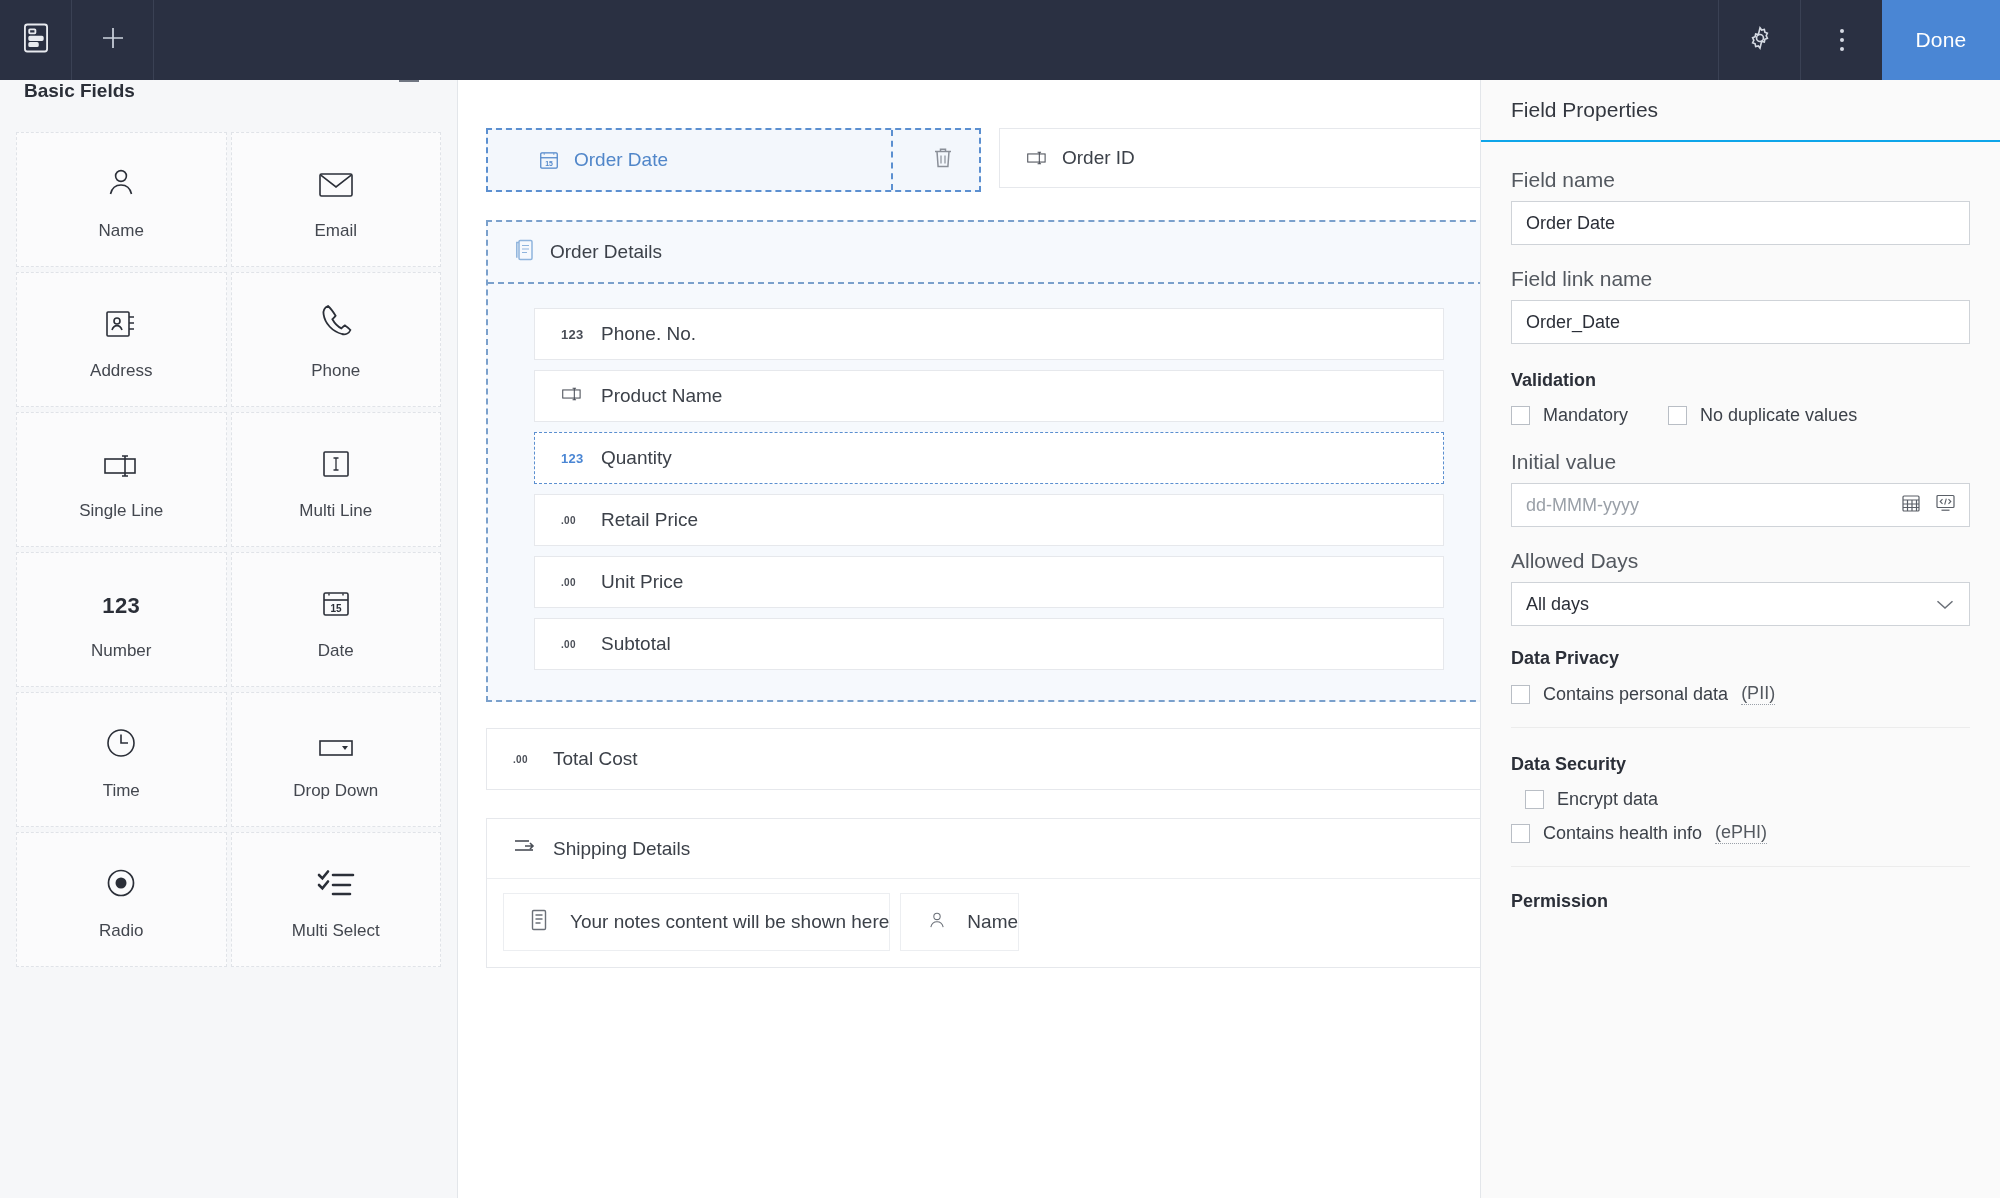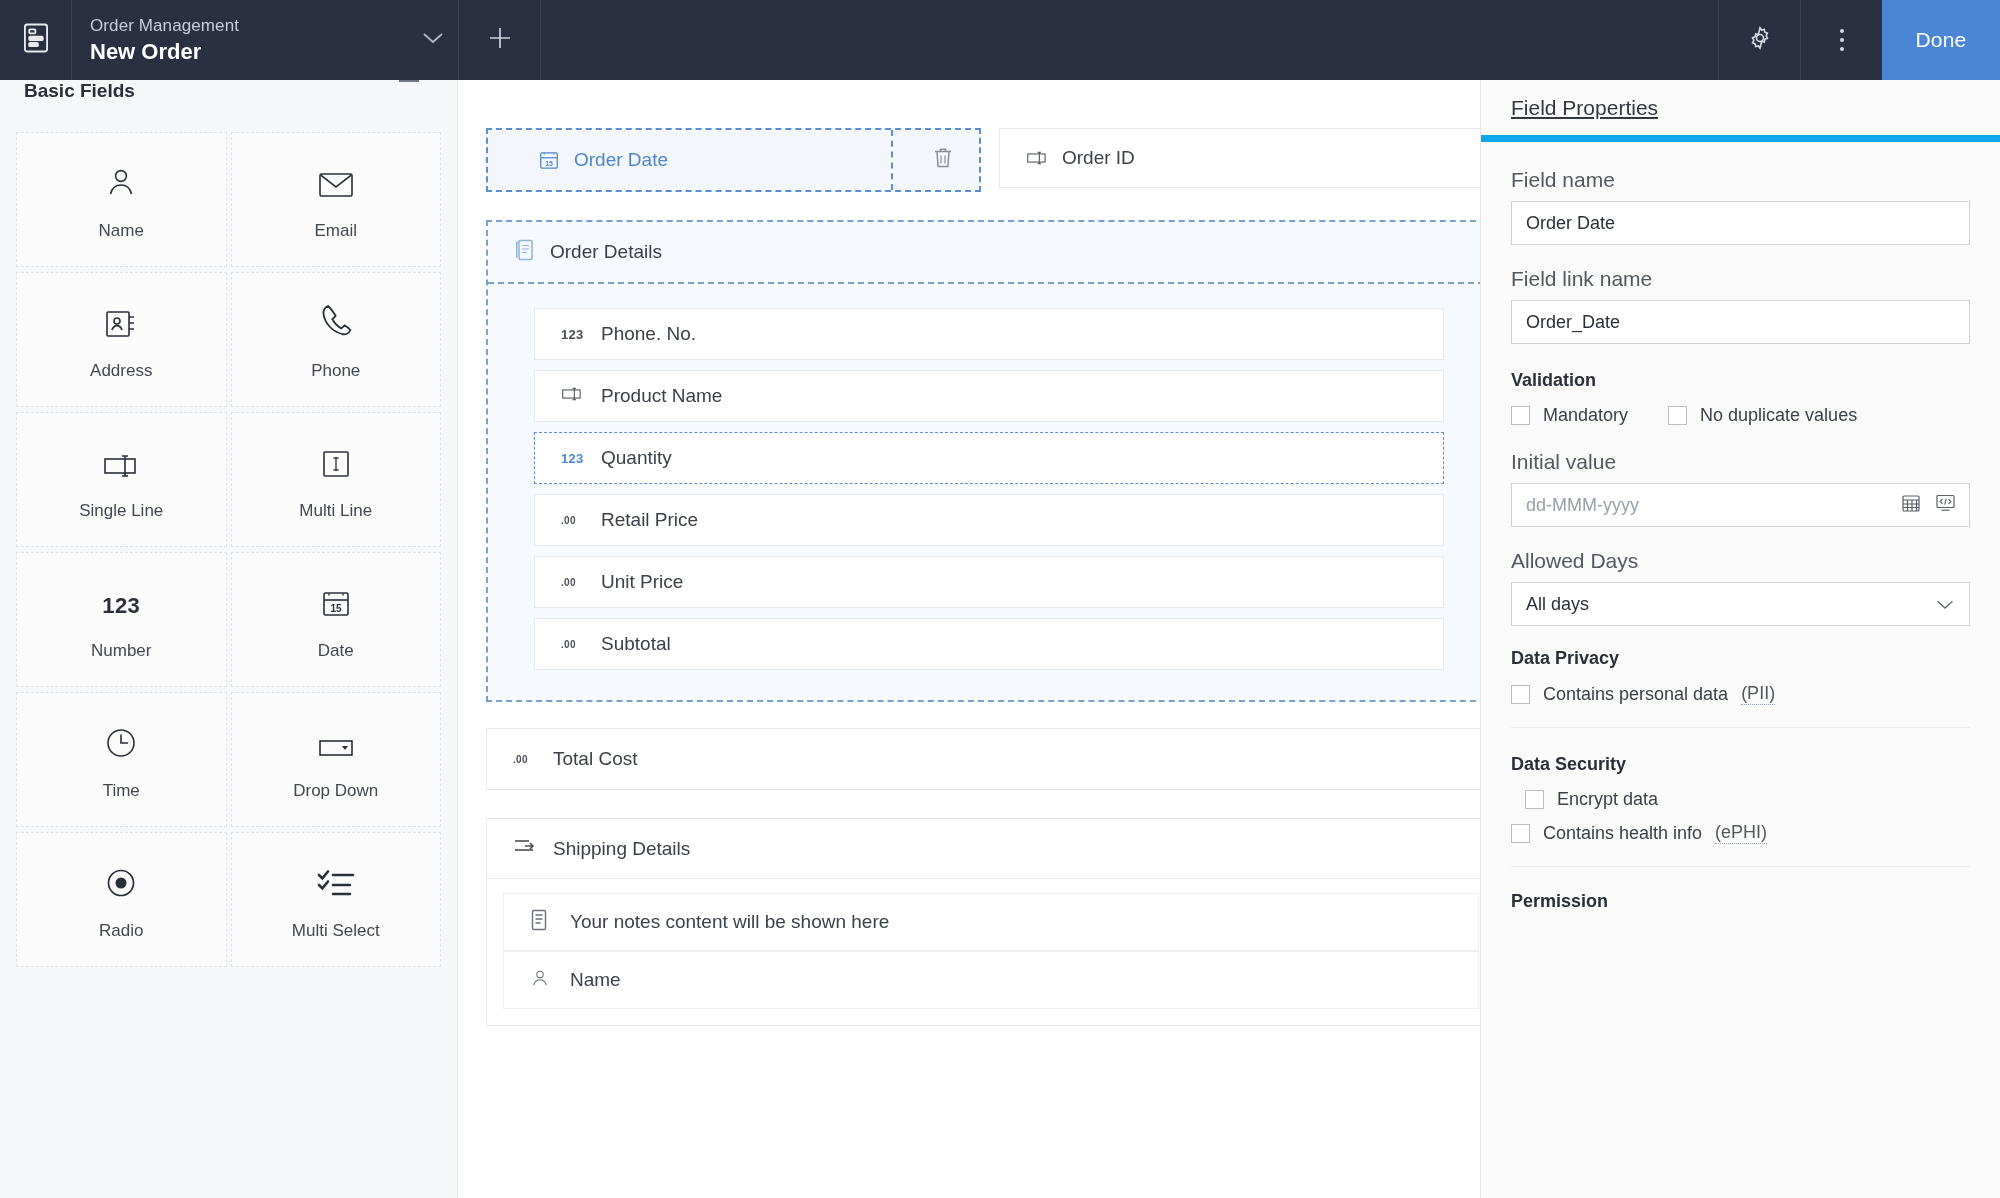--- a/index.html
+++ b/index.html
@@ -129,35 +129,35 @@
     height: 62px; display:flex; align-items:center; padding-left: 26px; gap: 16px;
     font-size: 19px; color: #3c4149;
   }
   .section {
     margin-top: 28px; border: 1px solid #e6e8ec; background: #fff;
   }
   .section-head {
     height: 60px; display:flex; align-items:center; gap: 16px; padding-left: 26px;
     font-size: 19px; color: #3c4149; border-bottom: 1px solid #eceef1;
   }
-  .section-body { padding: 14px 16px 16px 16px; display:flex; flex-direction:column; }
+  .section-body { padding: 14px 16px 16px 16px; display:flex; flex-direction:row; gap: 10px; }
   .sec-fld {
     border: 1px solid #eceef1; background:#fff; height: 58px;
     display:flex; align-items:center; padding-left: 26px; gap: 16px;
     font-size: 19px; color: #3c4149;
   }
 
   
   .props {
     width: 520px; flex: 0 0 520px; background: #fafafa;
     border-left: 1px solid #e3e6ea; overflow: hidden; position: relative;
   }
   .props-head {
     height: 62px; display:flex; align-items:center; padding: 15px 30px;
-    font-size: 21px; color: #33373f; border-bottom: 7px solid #0ea5e9; text-decoration: underline;
+    font-size: 21px; color: #33373f; border-bottom: 2px solid #0ea5e9;
   }
   .props-body { padding: 26px 30px 0 30px; }
   .lbl { font-size: 21px; color: #53585f; margin-bottom: 9px; }
   .txtin {
     width: 100%; height: 44px; border: 1px solid #cfd3d8; background:#fff;
     padding: 0 14px; font-size: 18px; color: #2b2f38;
     font-family: "Liberation Sans", sans-serif;
   }
   .txtin::placeholder { color: #9aa0a8; }
   .grp { margin-bottom: 22px; }
@@ -189,33 +189,20 @@
       <span>
         <svg width="30" height="32" viewBox="0 0 24 26" fill="none" stroke="#e8eaef" stroke-width="1.5">
           <rect x="3" y="2" width="18" height="22" rx="2"></rect>
           <rect x="6.5" y="6" width="5" height="3.2" rx="0.6"></rect>
           <rect x="6.5" y="12" width="11" height="2.6" rx="0.6" fill="#e8eaef"></rect>
           <rect x="6.5" y="17" width="7" height="2.6" rx="0.6" fill="#e8eaef"></rect>
         </svg>
       </span>
     </div>
 
-    <div class="tb-title-wrap">
-      <div class="tb-titles">
-        <div class="tb-app">Order Management</div>
-        <div class="tb-sub">New Order</div>
-      </div>
-      <div class="tb-chev">
-        <span>
-          <svg width="22" height="14" viewBox="0 0 22 14" fill="none" stroke="#aeb5c2" stroke-width="1.7">
-            <path d="M2 3 L11 11 L20 3"></path>
-          </svg>
-        </span>
-      </div>
-    </div>
 
     <div class="tb-plus">
       <span>
         <svg width="28" height="28" viewBox="0 0 28 28" fill="none" stroke="#cdd3de" stroke-width="1.7">
           <path d="M14 4 V24 M4 14 H24"></path>
         </svg>
       </span>
     </div>
 
     <div class="tb-spacer"></div>

